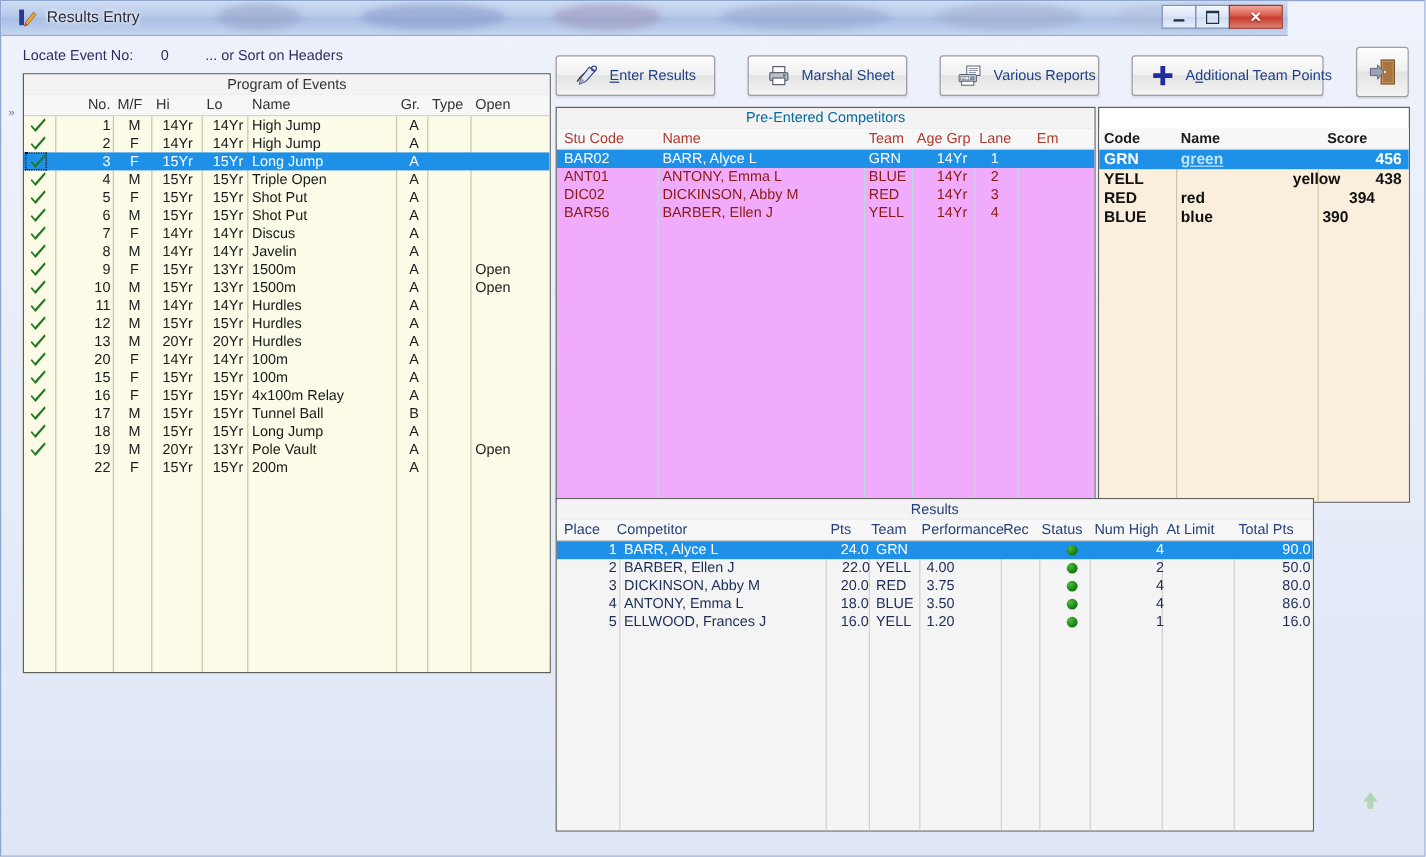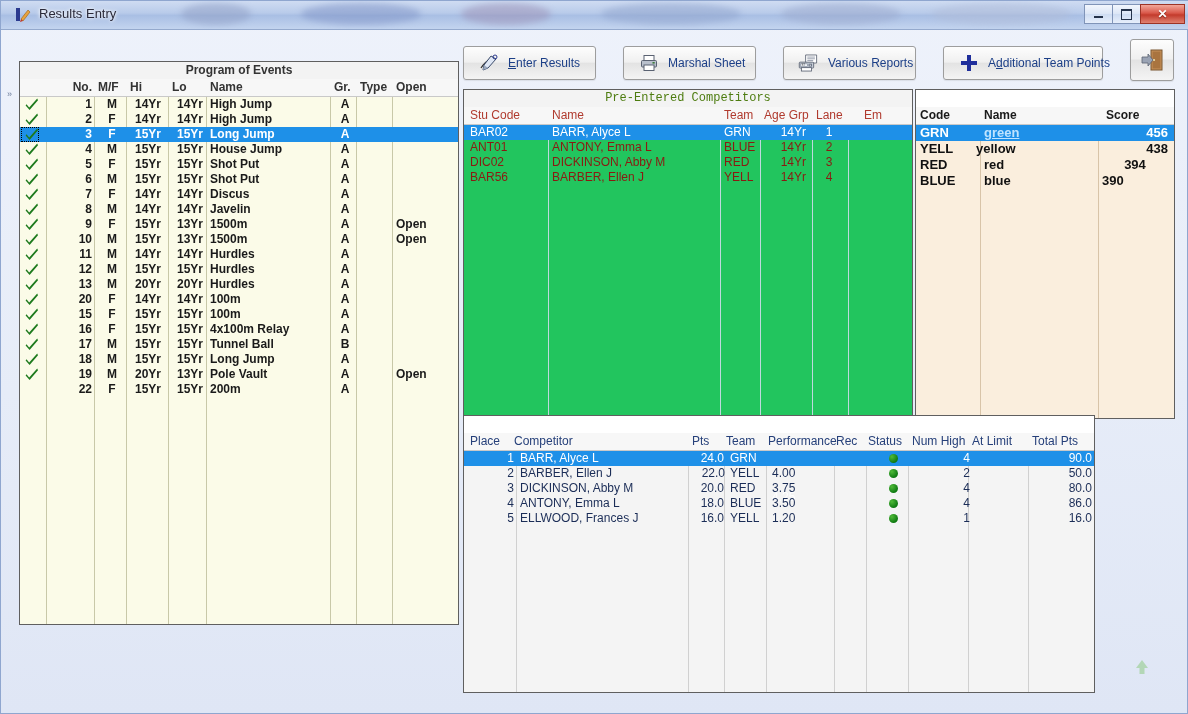--- a/index.html
+++ b/index.html
@@ -12,21 +12,21 @@
   }
   #app{
     position:relative;width:1188px;height:714px;
     background:linear-gradient(180deg,#eef2fb 0%,#e6ecf8 55%,#dfe6f5 100%);
     box-sizing:border-box;
     border:1px solid #8fa6cf;
   }
 
   
   .titlebar{
-    position:absolute;left:0;top:0;width:1188px;height:28px;
+    position:absolute;left:0;top:0;width:1072px;height:28px;
     background:linear-gradient(180deg,#cfdcf2 0%,#b9cbea 42%,#a9bfe4 52%,#c3d4ef 100%);
     border-bottom:1px solid #94a9cd;
     overflow:hidden;
   }
   .tb-blur{position:absolute;top:2px;height:22px;border-radius:50%;filter:blur(3px);opacity:.5;}
   .tb-icon{
     position:absolute;left:14px;top:6px;width:16px;height:16px;
   }
   .tb-title{
     position:absolute;left:38px;top:5px;
@@ -83,21 +83,21 @@
   .grid-hdr{
     position:absolute;left:0;right:0;height:17px;
     background:#f7f7f7;
     border-bottom:1px solid #c9c9c9;
   }
   .grid-hdr .hc{
     position:absolute;top:1px;font-size:12px;color:#333;white-space:nowrap;
   }
 
   
-  #poe{left:18px;top:60px;width:440px;height:564px;font-weight:bold;}
+  #poe{left:18px;top:60px;width:440px;height:500px;}
   #poe .body{position:absolute;left:0;top:35px;right:0;bottom:0;background:#fbfbe8;}
   #poe .vline{position:absolute;top:0;bottom:0;width:1px;background:#c8c8a8;}
   #poe .row{position:absolute;left:0;right:0;height:15px;white-space:nowrap;}
   #poe .row.sel{background:#1e90e8;}
   #poe .cell{position:absolute;top:0;font-size:12px;color:#1a1a1a;line-height:15px;}
   #poe .row.sel .cell{color:#fff;}
   #poe .chk{position:absolute;left:5px;top:0;width:16px;height:15px;}
   #poe .focus-outline{position:absolute;left:1px;width:18px;height:15px;border:1px dotted #000;box-sizing:border-box;}
 
   .tick{display:block;width:14px;height:14px;}
@@ -112,22 +112,22 @@
     box-shadow:0 1px 1px rgba(0,0,0,.08);
   }
   .tbtn .bico{flex:0 0 auto;margin-left:14px;display:flex;align-items:center;justify-content:center;width:22px;height:22px;}
   .tbtn .blab{margin-left:8px;font-size:12px;color:#1c3f87;white-space:nowrap;}
   .tbtn .blab u{text-decoration:underline;}
   .tbtn.iconbtn{width:44px;justify-content:center;}
   .tbtn.iconbtn .bico{margin-left:0;width:26px;height:26px;}
 
   
   #pec{left:462px;top:88px;width:450px;height:330px;}
-  #pec .body{position:absolute;left:0;top:35px;right:0;bottom:0;background:#22c55e;}
-  #pec .grid-cap{color:#4d7c0f;font-family:Liberation Mono, monospace;}
+  #pec .body{position:absolute;left:0;top:35px;right:0;bottom:0;background:#f0abfc;}
+  #pec .grid-cap{color:#0369a1;}
   #pec .hc{color:#b03a2e;}
   #pec .vline{position:absolute;top:0;bottom:0;width:1px;background:#bfd9dd;}
   #pec .row{position:absolute;left:0;right:0;height:15px;white-space:nowrap;}
   #pec .row.sel{background:#1e90e8;}
   #pec .cell{position:absolute;top:0;font-size:12px;color:#8b1a12;line-height:15px;}
   #pec .row.sel .cell{color:#fff;}
 
   #ths{left:914px;top:88px;width:260px;height:330px;}
   #ths .body{position:absolute;left:0;top:35px;right:0;bottom:0;background:#faeedd;}
   #ths .vline{position:absolute;top:0;bottom:0;width:1px;background:#d8c4a8;}
@@ -183,20 +183,25 @@
       </div>
       <div class="wbtn">
         <span class="max-box"></span>
       </div>
       <div class="wbtn close">
         <span class="glyph">✕</span>
       </div>
     </div>
   </div>
 
+  <div class="locate-row">
+    <span class="locate-lbl">Locate Event No:</span>
+    <span class="locate-val">0</span>
+    <span class="locate-hint">... or Sort on Headers</span>
+  </div>
 
   <div class="splitter">»</div>
 
   <div id="toolbar-host">
       <div class="tbtn" style="left:462px;top:45px;width:133px;">
         <span class="bico">
           <svg width="20" height="18" viewBox="0 0 20 18">
             <path d="M2 14 C5 9, 9 6, 14 3" stroke="#333" stroke-width="1.2" fill="none"></path>
             <path d="M12 2 L17 5 L9 14 L4 16 L5 11 Z" fill="#dfe7f5" stroke="#3a4a6a" stroke-width="1"></path>
             <path d="M4 16 L5 11 L9 14 Z" fill="#9aa7bd"></path>
@@ -321,21 +326,21 @@
         <div class="row" style="top:45px;">
           <span class="chk">
             <svg class="tick" viewBox="0 0 14 14">
               <path d="M1.5 7.2 L4.2 10.6 L12.2 1.6 L13 3.2 L4.6 13 L0.6 8.4 Z" fill="#1d7a1d"></path>
             </svg>
           </span>
           <span class="cell" style="left:38px;width:34px;text-align:right;">4</span>
           <span class="cell" style="left:78px;width:28px;text-align:center;">M</span>
           <span class="cell" style="left:110px;width:36px;text-align:center;">15Yr</span>
           <span class="cell" style="left:152px;width:36px;text-align:center;">15Yr</span>
-          <span class="cell" style="left:190px;width:120px;text-align:left;">House Jump</span>
+          <span class="cell" style="left:190px;width:120px;text-align:left;">Triple Open</span>
           <span class="cell" style="left:314px;width:22px;text-align:center;">A</span>
           <span class="cell" style="left:340px;width:34px;text-align:left;"></span>
           <span class="cell" style="left:376px;width:60px;text-align:left;"></span>
         </div>
         <div class="row" style="top:60px;">
           <span class="chk">
             <svg class="tick" viewBox="0 0 14 14">
               <path d="M1.5 7.2 L4.2 10.6 L12.2 1.6 L13 3.2 L4.6 13 L0.6 8.4 Z" fill="#1d7a1d"></path>
             </svg>
           </span>
@@ -631,37 +636,38 @@
     <div class="body" id="ths-body">
         <div class="vline" style="left:64px;"></div>
         <div class="vline" style="left:182px;"></div>
         <div class="row sel" style="top:0px;">
           <span class="cell " style="left:4px;width:58px;text-align:left;">GRN</span>
           <span class="cell nm" style="left:68px;width:120px;text-align:left;">green</span>
           <span class="cell score" style="left:186px;width:66px;text-align:right;">456</span>
         </div>
         <div class="row" style="top:16px;">
           <span class="cell " style="left:4px;width:58px;text-align:left;">YELL</span>
-          <span class="cell nm" style="left:60px;width:120px;text-align:left;">yellow</span>
+          <span class="cell nm" style="left:81px;width:120px;text-align:right;">yellow</span>
           <span class="cell score" style="left:186px;width:66px;text-align:right;">438</span>
         </div>
         <div class="row" style="top:32px;">
           <span class="cell " style="left:4px;width:58px;text-align:left;">RED</span>
           <span class="cell nm" style="left:68px;width:120px;text-align:left;">red</span>
           <span class="cell score" style="left:186px;width:66px;text-align:center;">394</span>
         </div>
         <div class="row" style="top:48px;">
           <span class="cell " style="left:4px;width:58px;text-align:left;">BLUE</span>
           <span class="cell nm" style="left:68px;width:120px;text-align:left;">blue</span>
           <span class="cell score" style="left:186px;width:66px;">390</span>
         </div>
       </div>
   </div>
 
   <div class="grid" id="res">
+    <div class="grid-cap">Results</div>
     <div class="grid-hdr" style="top:17px;" id="res-hdr">
         <span class="hc" style="left:6px;">Place</span>
         <span class="hc" style="left:50px;">Competitor</span>
         <span class="hc" style="left:228px;">Pts</span>
         <span class="hc" style="left:262px;">Team</span>
         <span class="hc" style="left:304px;">Performance</span>
         <span class="hc" style="left:372px;">Rec</span>
         <span class="hc" style="left:404px;">Status</span>
         <span class="hc" style="left:448px;">Num High</span>
         <span class="hc" style="left:508px;">At Limit</span>

